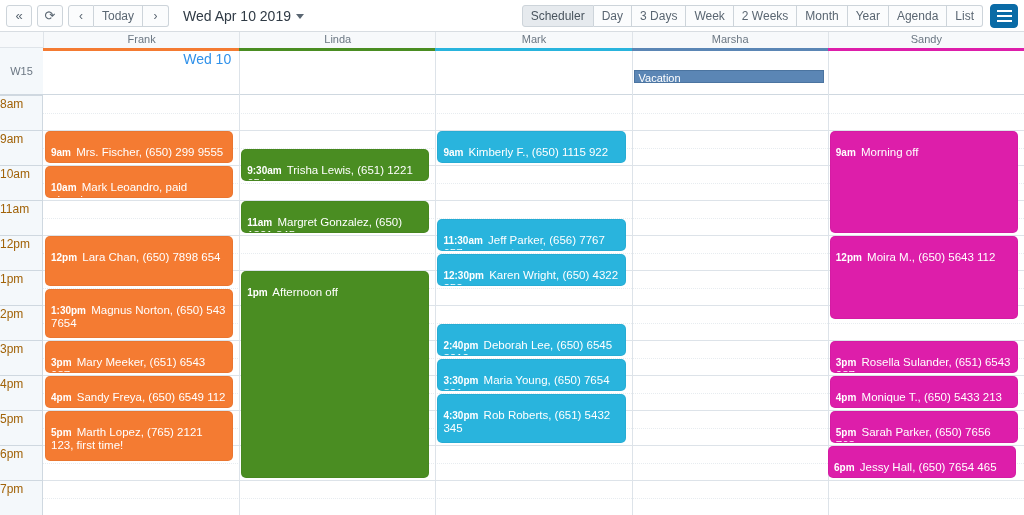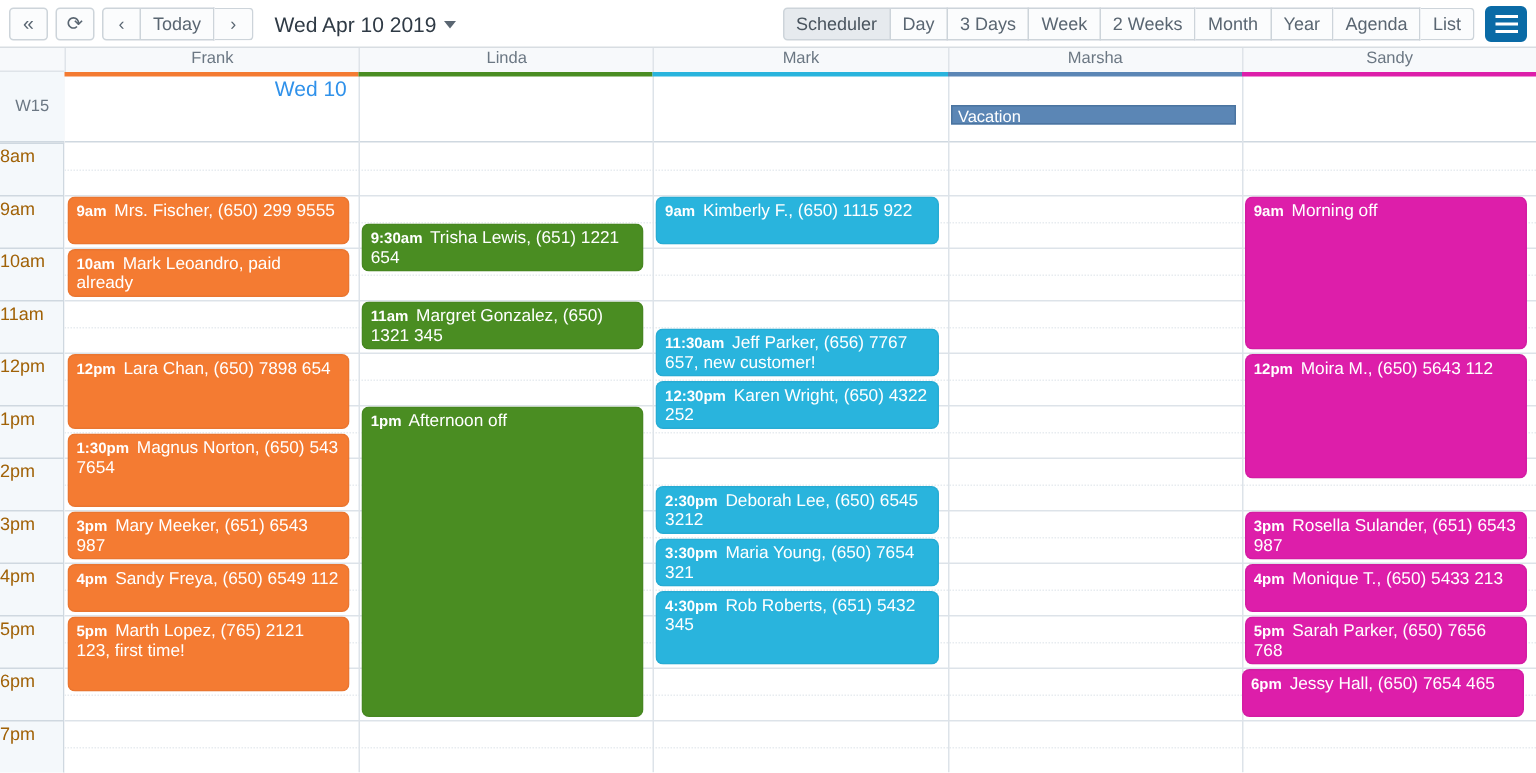--- a/index.html
+++ b/index.html
@@ -148,21 +148,21 @@
   .hline.half { border-top: 1px dotted #e7ecf0; }
   .vline { position: absolute; top: 0; width: 0; height: 467px; border-left: 1px solid #dde3e9; }
 
   
   .ev {
     position: absolute;
     border-radius: 5px;
     color: #ffffff;
     font-size: 11px;
     line-height: 13px;
-    padding: 3px 5px 0 5px;
+    padding: 14px 5px 0 5px;
     overflow: hidden;
     cursor: pointer;
     border: 1px solid rgba(0,0,0,0.04);
   }
   .ev .t { font-weight: bold; font-size: 10px; margin-right: 2px; }
   .ev .x { font-size: 11.5px; }
 
   .ev-vac {
     position: absolute;
     background: #5b86b5;
@@ -288,21 +288,21 @@
       <div class="ev" style="left: 2px; top: 240.5px; width: 188.2px; height: 49.5px; background: rgb(244, 123, 50);"><span class="t">1:30pm</span><span class="x"> Magnus Norton, (650) 543 7654</span></div>
       <div class="ev" style="left: 2px; top: 293px; width: 188.2px; height: 32px; background: rgb(244, 123, 50);"><span class="t">3pm</span><span class="x"> Mary Meeker, (651) 6543 987</span></div>
       <div class="ev" style="left: 2px; top: 328px; width: 188.2px; height: 32px; background: rgb(244, 123, 50);"><span class="t">4pm</span><span class="x"> Sandy Freya, (650) 6549 112</span></div>
       <div class="ev" style="left: 2px; top: 363px; width: 188.2px; height: 49.5px; background: rgb(244, 123, 50);"><span class="t">5pm</span><span class="x"> Marth Lopez, (765) 2121 123, first time!</span></div>
       <div class="ev" style="left: 198.2px; top: 100.5px; width: 188.2px; height: 32px; background: rgb(74, 141, 34);"><span class="t">9:30am</span><span class="x"> Trisha Lewis, (651) 1221 654</span></div>
       <div class="ev" style="left: 198.2px; top: 153px; width: 188.2px; height: 32px; background: rgb(74, 141, 34);"><span class="t">11am</span><span class="x"> Margret Gonzalez, (650) 1321 345</span></div>
       <div class="ev" style="left: 198.2px; top: 223px; width: 188.2px; height: 207px; background: rgb(74, 141, 34);"><span class="t">1pm</span><span class="x"> Afternoon off</span></div>
       <div class="ev" style="left: 394.4px; top: 83px; width: 188.2px; height: 32px; background: rgb(41, 180, 221);"><span class="t">9am</span><span class="x"> Kimberly F., (650) 1115 922</span></div>
       <div class="ev" style="left: 394.4px; top: 170.5px; width: 188.2px; height: 32px; background: rgb(41, 180, 221);"><span class="t">11:30am</span><span class="x"> Jeff Parker, (656) 7767 657, new customer!</span></div>
       <div class="ev" style="left: 394.4px; top: 205.5px; width: 188.2px; height: 32px; background: rgb(41, 180, 221);"><span class="t">12:30pm</span><span class="x"> Karen Wright, (650) 4322 252</span></div>
-      <div class="ev" style="left: 394.4px; top: 275.5px; width: 188.2px; height: 32px; background: rgb(41, 180, 221);"><span class="t">2:30pm</span><span class="x"> Deborah Lee, (650) 6545 3212</span></div>
+      <div class="ev" style="left: 394.4px; top: 275.5px; width: 188.2px; height: 32px; background: rgb(41, 180, 221);"><span class="t">2:40pm</span><span class="x"> Deborah Lee, (650) 6545 3212</span></div>
       <div class="ev" style="left: 394.4px; top: 310.5px; width: 188.2px; height: 32px; background: rgb(41, 180, 221);"><span class="t">3:30pm</span><span class="x"> Maria Young, (650) 7654 321</span></div>
       <div class="ev" style="left: 394.4px; top: 345.5px; width: 188.2px; height: 49.5px; background: rgb(41, 180, 221);"><span class="t">4:30pm</span><span class="x"> Rob Roberts, (651) 5432 345</span></div>
       <div class="ev" style="left: 786.8px; top: 83px; width: 188.2px; height: 102px; background: rgb(221, 30, 170);"><span class="t">9am</span><span class="x"> Morning off</span></div>
       <div class="ev" style="left: 786.8px; top: 188px; width: 188.2px; height: 83px; background: rgb(221, 30, 170);"><span class="t">12pm</span><span class="x"> Moira M., (650) 5643 112</span></div>
       <div class="ev" style="left: 786.8px; top: 293px; width: 188.2px; height: 32px; background: rgb(221, 30, 170);"><span class="t">3pm</span><span class="x"> Rosella Sulander, (651) 6543 987</span></div>
       <div class="ev" style="left: 786.8px; top: 328px; width: 188.2px; height: 32px; background: rgb(221, 30, 170);"><span class="t">4pm</span><span class="x"> Monique T., (650) 5433 213</span></div>
       <div class="ev" style="left: 786.8px; top: 363px; width: 188.2px; height: 32px; background: rgb(221, 30, 170);"><span class="t">5pm</span><span class="x"> Sarah Parker, (650) 7656 768</span></div>
       <div class="ev" style="left: 785px; top: 398px; width: 188.2px; height: 32px; background: rgb(221, 30, 170);"><span class="t">6pm</span><span class="x"> Jessy Hall, (650) 7654 465</span></div>
     </div>
 

